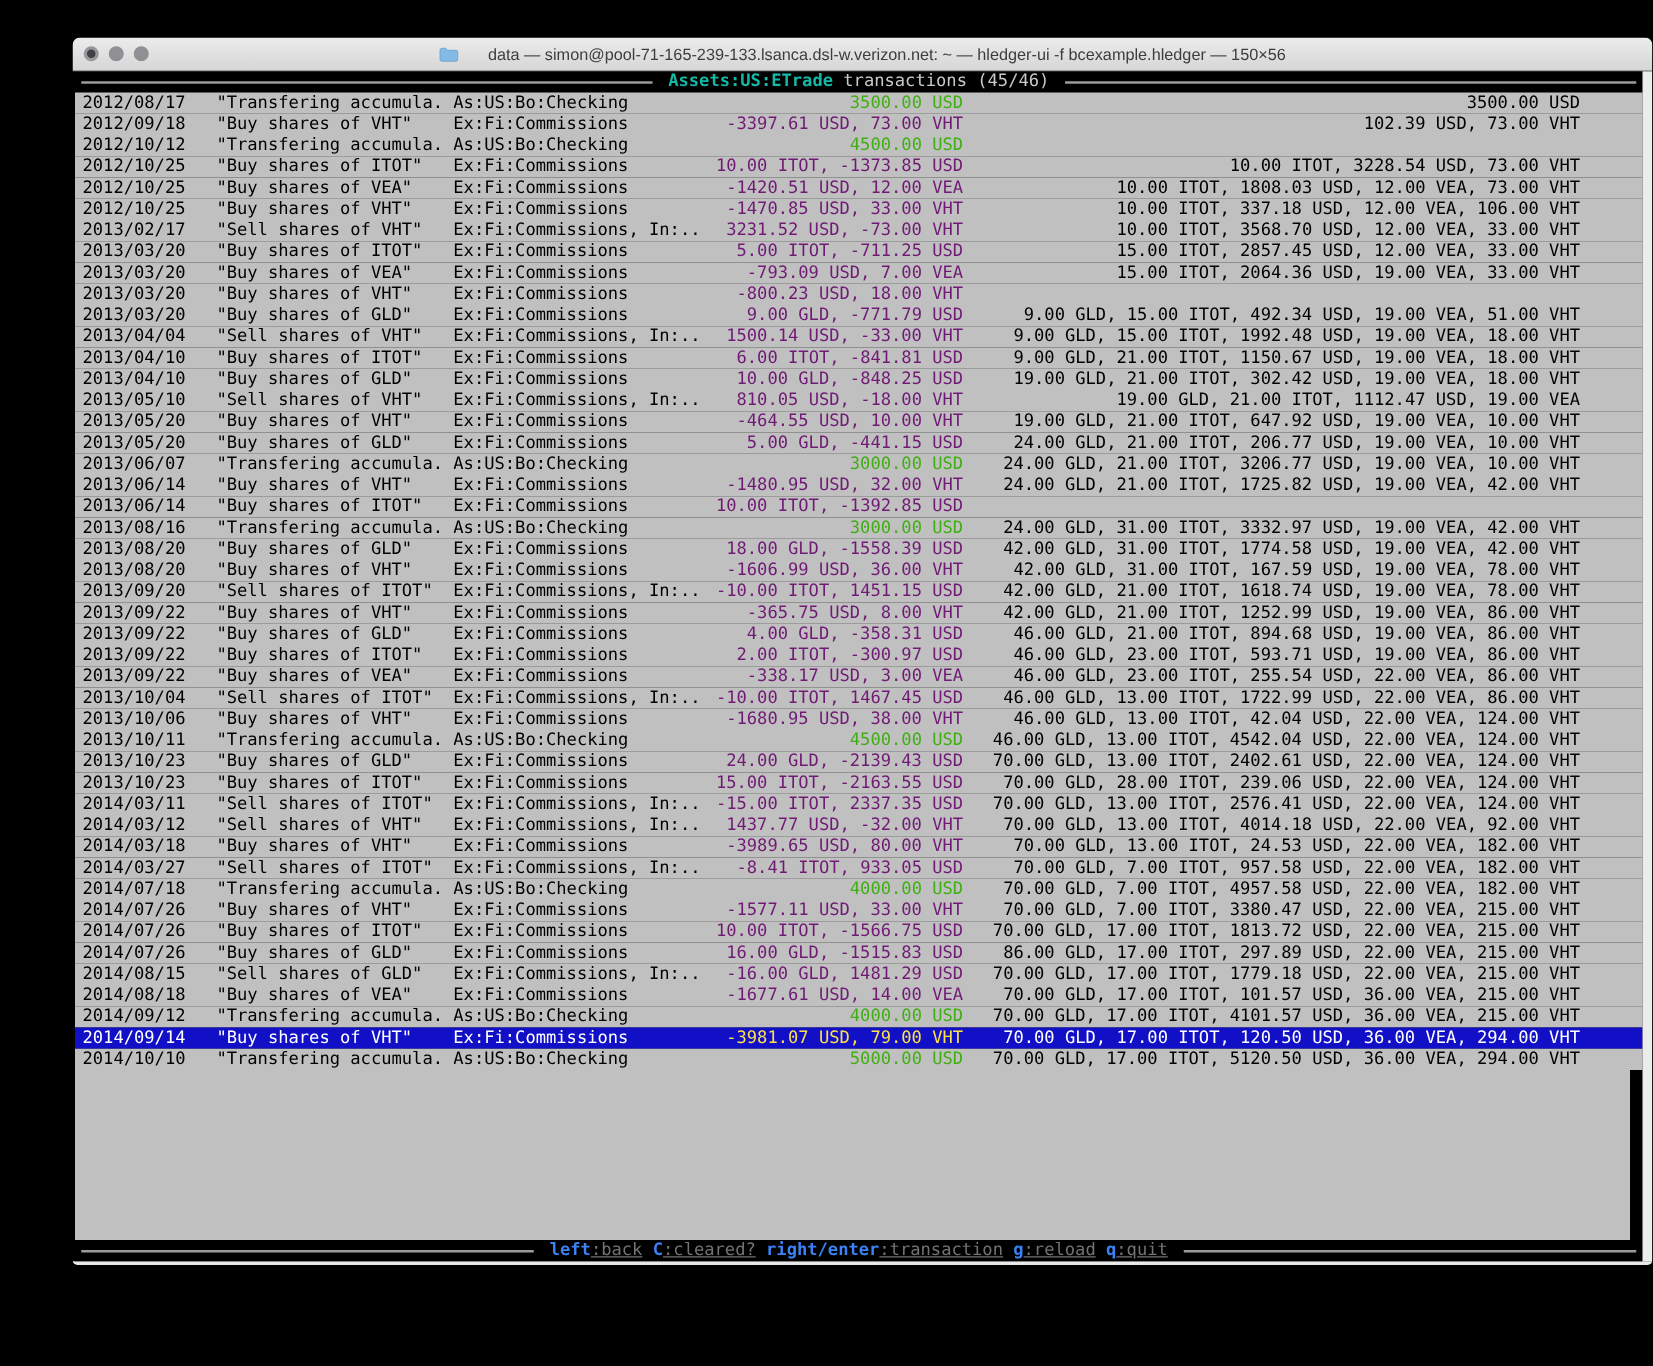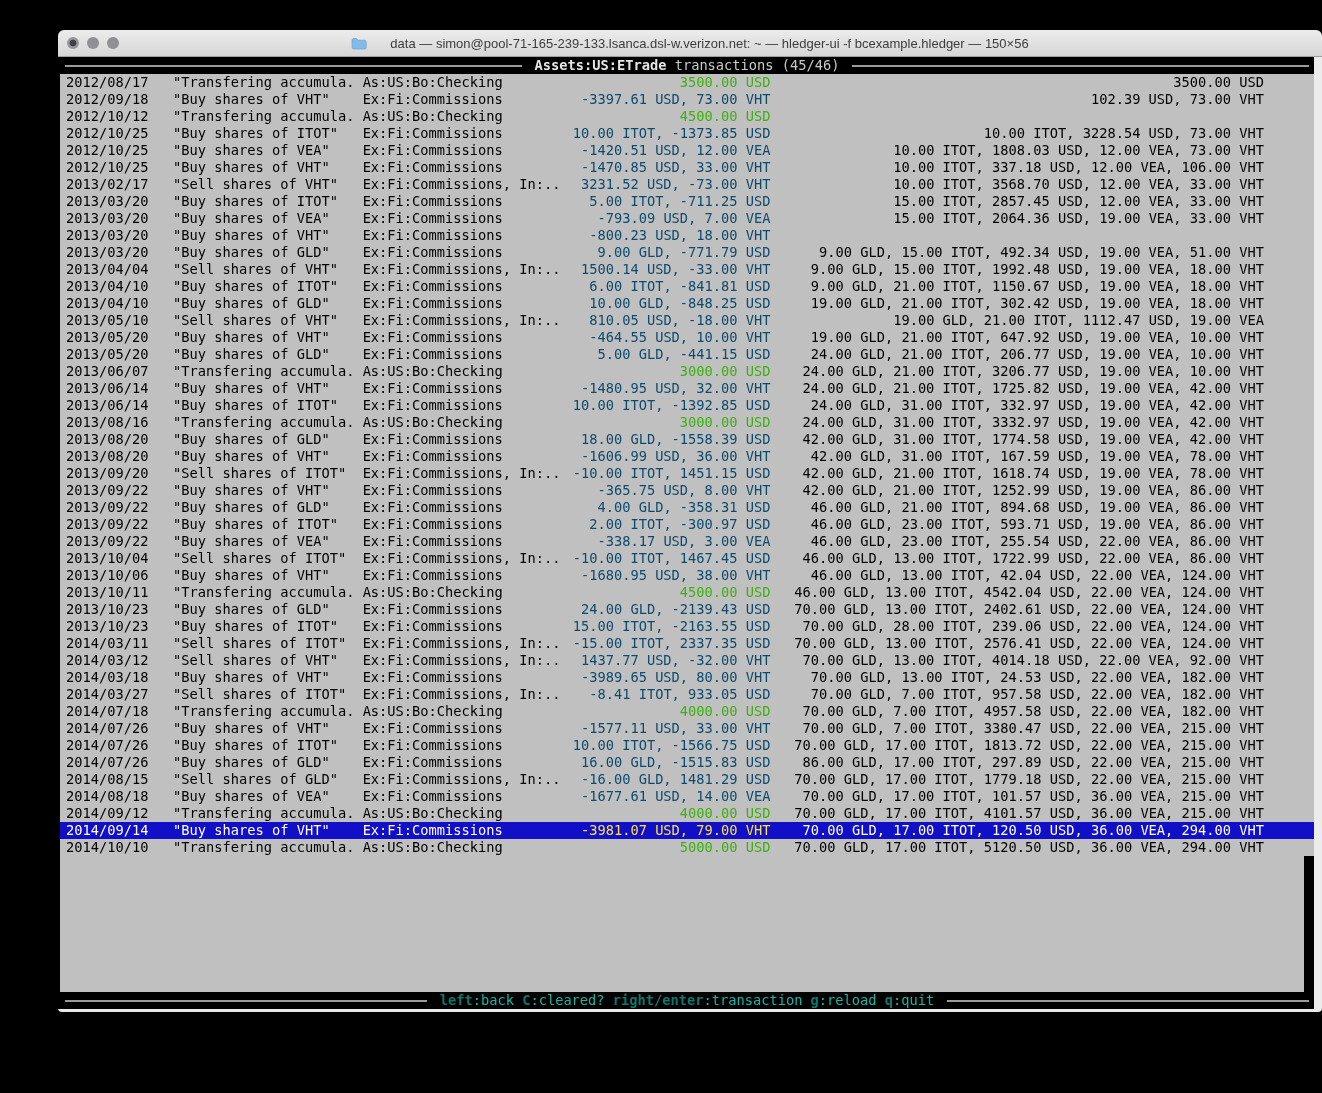--- a/index.html
+++ b/index.html
@@ -35,39 +35,39 @@
   }
   .term-content{flex:1;display:flex;flex-direction:column;padding-left:2px;min-width:0;}
   .scroll-track{width:8px;background:#ececec;}
   
   .tui-bar{
     height:17px;background:#000;color:#c9c9c9;
     display:flex;align-items:center;white-space:nowrap;overflow:hidden;
   }
   .rule{flex:1;height:0;border-top:2px solid #9a9a9a;margin:0 5px;}
   .bar-text{padding:0 8px;display:flex;align-items:center;}
-  .bar-bold{color:#e5e5e5;font-weight:bold;}
+  .bar-bold{color:#14b8a6;font-weight:bold;}
   .keyhint{margin-right:1ch;}
   .keyhint:last-child{margin-right:0;}
-  .keyhint .k{color:#0f766e;font-weight:bold;}
-  .keyhint .d{color:#14b8a6;}
+  .keyhint .k{color:#3b82f6;font-weight:bold;}
+  .keyhint .d{color:#737373;text-decoration:underline;}
   
   .rows{display:flex;flex-direction:column;}
   .filler{flex:1;background:#c0c0c0;margin-right:10px;}
   .row{
     height:17px;display:flex;align-items:center;
     background:#c0c0c0;color:#000;
     padding-left:6px;padding-right:50px;cursor:default;white-space:pre;
   }
   .row.selected{background:#1210c6;color:#fff;}
   .c-date{width:10ch;flex:none;}
   .c-desc{width:22ch;margin-left:3ch;flex:none;overflow:hidden;}
   .c-acct{width:24ch;margin-left:1ch;flex:none;overflow:hidden;}
   .c-amt{width:25.5ch;flex:none;text-align:right;}
-  .c-amt.neg{color:#0c4a6e;}
+  .c-amt.neg{color:#701a75;}
   .c-amt.pos{color:#3faf12;}
   .row.selected .c-amt.neg{color:#fde047;}
   .c-bal{flex:1;text-align:right;min-width:0;}
   
   .folder-icon{display:inline-block;width:16px;height:13px;position:relative;top:0;}
 </style>
 </head>
 <body>
 
 <div class="window">
@@ -112,21 +112,21 @@
           <div class="row"><span class="c-date">2013/03/20</span><span class="c-desc">"Buy shares of VHT"</span><span class="c-acct">Ex:Fi:Commissions</span><span class="c-amt neg">-800.23 USD, 18.00 VHT</span></div>
           <div class="row"><span class="c-date">2013/03/20</span><span class="c-desc">"Buy shares of GLD"</span><span class="c-acct">Ex:Fi:Commissions</span><span class="c-amt neg">9.00 GLD, -771.79 USD</span><span class="c-bal">9.00 GLD, 15.00 ITOT, 492.34 USD, 19.00 VEA, 51.00 VHT</span></div>
           <div class="row"><span class="c-date">2013/04/04</span><span class="c-desc">"Sell shares of VHT"</span><span class="c-acct">Ex:Fi:Commissions, In:..</span><span class="c-amt neg">1500.14 USD, -33.00 VHT</span><span class="c-bal">9.00 GLD, 15.00 ITOT, 1992.48 USD, 19.00 VEA, 18.00 VHT</span></div>
           <div class="row"><span class="c-date">2013/04/10</span><span class="c-desc">"Buy shares of ITOT"</span><span class="c-acct">Ex:Fi:Commissions</span><span class="c-amt neg">6.00 ITOT, -841.81 USD</span><span class="c-bal">9.00 GLD, 21.00 ITOT, 1150.67 USD, 19.00 VEA, 18.00 VHT</span></div>
           <div class="row"><span class="c-date">2013/04/10</span><span class="c-desc">"Buy shares of GLD"</span><span class="c-acct">Ex:Fi:Commissions</span><span class="c-amt neg">10.00 GLD, -848.25 USD</span><span class="c-bal">19.00 GLD, 21.00 ITOT, 302.42 USD, 19.00 VEA, 18.00 VHT</span></div>
           <div class="row"><span class="c-date">2013/05/10</span><span class="c-desc">"Sell shares of VHT"</span><span class="c-acct">Ex:Fi:Commissions, In:..</span><span class="c-amt neg">810.05 USD, -18.00 VHT</span><span class="c-bal">19.00 GLD, 21.00 ITOT, 1112.47 USD, 19.00 VEA</span></div>
           <div class="row"><span class="c-date">2013/05/20</span><span class="c-desc">"Buy shares of VHT"</span><span class="c-acct">Ex:Fi:Commissions</span><span class="c-amt neg">-464.55 USD, 10.00 VHT</span><span class="c-bal">19.00 GLD, 21.00 ITOT, 647.92 USD, 19.00 VEA, 10.00 VHT</span></div>
           <div class="row"><span class="c-date">2013/05/20</span><span class="c-desc">"Buy shares of GLD"</span><span class="c-acct">Ex:Fi:Commissions</span><span class="c-amt neg">5.00 GLD, -441.15 USD</span><span class="c-bal">24.00 GLD, 21.00 ITOT, 206.77 USD, 19.00 VEA, 10.00 VHT</span></div>
           <div class="row"><span class="c-date">2013/06/07</span><span class="c-desc">"Transfering accumula..</span><span class="c-acct">As:US:Bo:Checking</span><span class="c-amt pos">3000.00 USD</span><span class="c-bal">24.00 GLD, 21.00 ITOT, 3206.77 USD, 19.00 VEA, 10.00 VHT</span></div>
           <div class="row"><span class="c-date">2013/06/14</span><span class="c-desc">"Buy shares of VHT"</span><span class="c-acct">Ex:Fi:Commissions</span><span class="c-amt neg">-1480.95 USD, 32.00 VHT</span><span class="c-bal">24.00 GLD, 21.00 ITOT, 1725.82 USD, 19.00 VEA, 42.00 VHT</span></div>
-          <div class="row"><span class="c-date">2013/06/14</span><span class="c-desc">"Buy shares of ITOT"</span><span class="c-acct">Ex:Fi:Commissions</span><span class="c-amt neg">10.00 ITOT, -1392.85 USD</span><span class="c-bal">24.00 GLD, 31.00 ITOT, 332.97 USD, 19.00 VEA, 42.00 VHT</span></div>
+          <div class="row"><span class="c-date">2013/06/14</span><span class="c-desc">"Buy shares of ITOT"</span><span class="c-acct">Ex:Fi:Commissions</span><span class="c-amt neg">10.00 ITOT, -1392.85 USD</span></div>
           <div class="row"><span class="c-date">2013/08/16</span><span class="c-desc">"Transfering accumula..</span><span class="c-acct">As:US:Bo:Checking</span><span class="c-amt pos">3000.00 USD</span><span class="c-bal">24.00 GLD, 31.00 ITOT, 3332.97 USD, 19.00 VEA, 42.00 VHT</span></div>
           <div class="row"><span class="c-date">2013/08/20</span><span class="c-desc">"Buy shares of GLD"</span><span class="c-acct">Ex:Fi:Commissions</span><span class="c-amt neg">18.00 GLD, -1558.39 USD</span><span class="c-bal">42.00 GLD, 31.00 ITOT, 1774.58 USD, 19.00 VEA, 42.00 VHT</span></div>
           <div class="row"><span class="c-date">2013/08/20</span><span class="c-desc">"Buy shares of VHT"</span><span class="c-acct">Ex:Fi:Commissions</span><span class="c-amt neg">-1606.99 USD, 36.00 VHT</span><span class="c-bal">42.00 GLD, 31.00 ITOT, 167.59 USD, 19.00 VEA, 78.00 VHT</span></div>
           <div class="row"><span class="c-date">2013/09/20</span><span class="c-desc">"Sell shares of ITOT"</span><span class="c-acct">Ex:Fi:Commissions, In:..</span><span class="c-amt neg">-10.00 ITOT, 1451.15 USD</span><span class="c-bal">42.00 GLD, 21.00 ITOT, 1618.74 USD, 19.00 VEA, 78.00 VHT</span></div>
           <div class="row"><span class="c-date">2013/09/22</span><span class="c-desc">"Buy shares of VHT"</span><span class="c-acct">Ex:Fi:Commissions</span><span class="c-amt neg">-365.75 USD, 8.00 VHT</span><span class="c-bal">42.00 GLD, 21.00 ITOT, 1252.99 USD, 19.00 VEA, 86.00 VHT</span></div>
           <div class="row"><span class="c-date">2013/09/22</span><span class="c-desc">"Buy shares of GLD"</span><span class="c-acct">Ex:Fi:Commissions</span><span class="c-amt neg">4.00 GLD, -358.31 USD</span><span class="c-bal">46.00 GLD, 21.00 ITOT, 894.68 USD, 19.00 VEA, 86.00 VHT</span></div>
           <div class="row"><span class="c-date">2013/09/22</span><span class="c-desc">"Buy shares of ITOT"</span><span class="c-acct">Ex:Fi:Commissions</span><span class="c-amt neg">2.00 ITOT, -300.97 USD</span><span class="c-bal">46.00 GLD, 23.00 ITOT, 593.71 USD, 19.00 VEA, 86.00 VHT</span></div>
           <div class="row"><span class="c-date">2013/09/22</span><span class="c-desc">"Buy shares of VEA"</span><span class="c-acct">Ex:Fi:Commissions</span><span class="c-amt neg">-338.17 USD, 3.00 VEA</span><span class="c-bal">46.00 GLD, 23.00 ITOT, 255.54 USD, 22.00 VEA, 86.00 VHT</span></div>
           <div class="row"><span class="c-date">2013/10/04</span><span class="c-desc">"Sell shares of ITOT"</span><span class="c-acct">Ex:Fi:Commissions, In:..</span><span class="c-amt neg">-10.00 ITOT, 1467.45 USD</span><span class="c-bal">46.00 GLD, 13.00 ITOT, 1722.99 USD, 22.00 VEA, 86.00 VHT</span></div>
           <div class="row"><span class="c-date">2013/10/06</span><span class="c-desc">"Buy shares of VHT"</span><span class="c-acct">Ex:Fi:Commissions</span><span class="c-amt neg">-1680.95 USD, 38.00 VHT</span><span class="c-bal">46.00 GLD, 13.00 ITOT, 42.04 USD, 22.00 VEA, 124.00 VHT</span></div>

